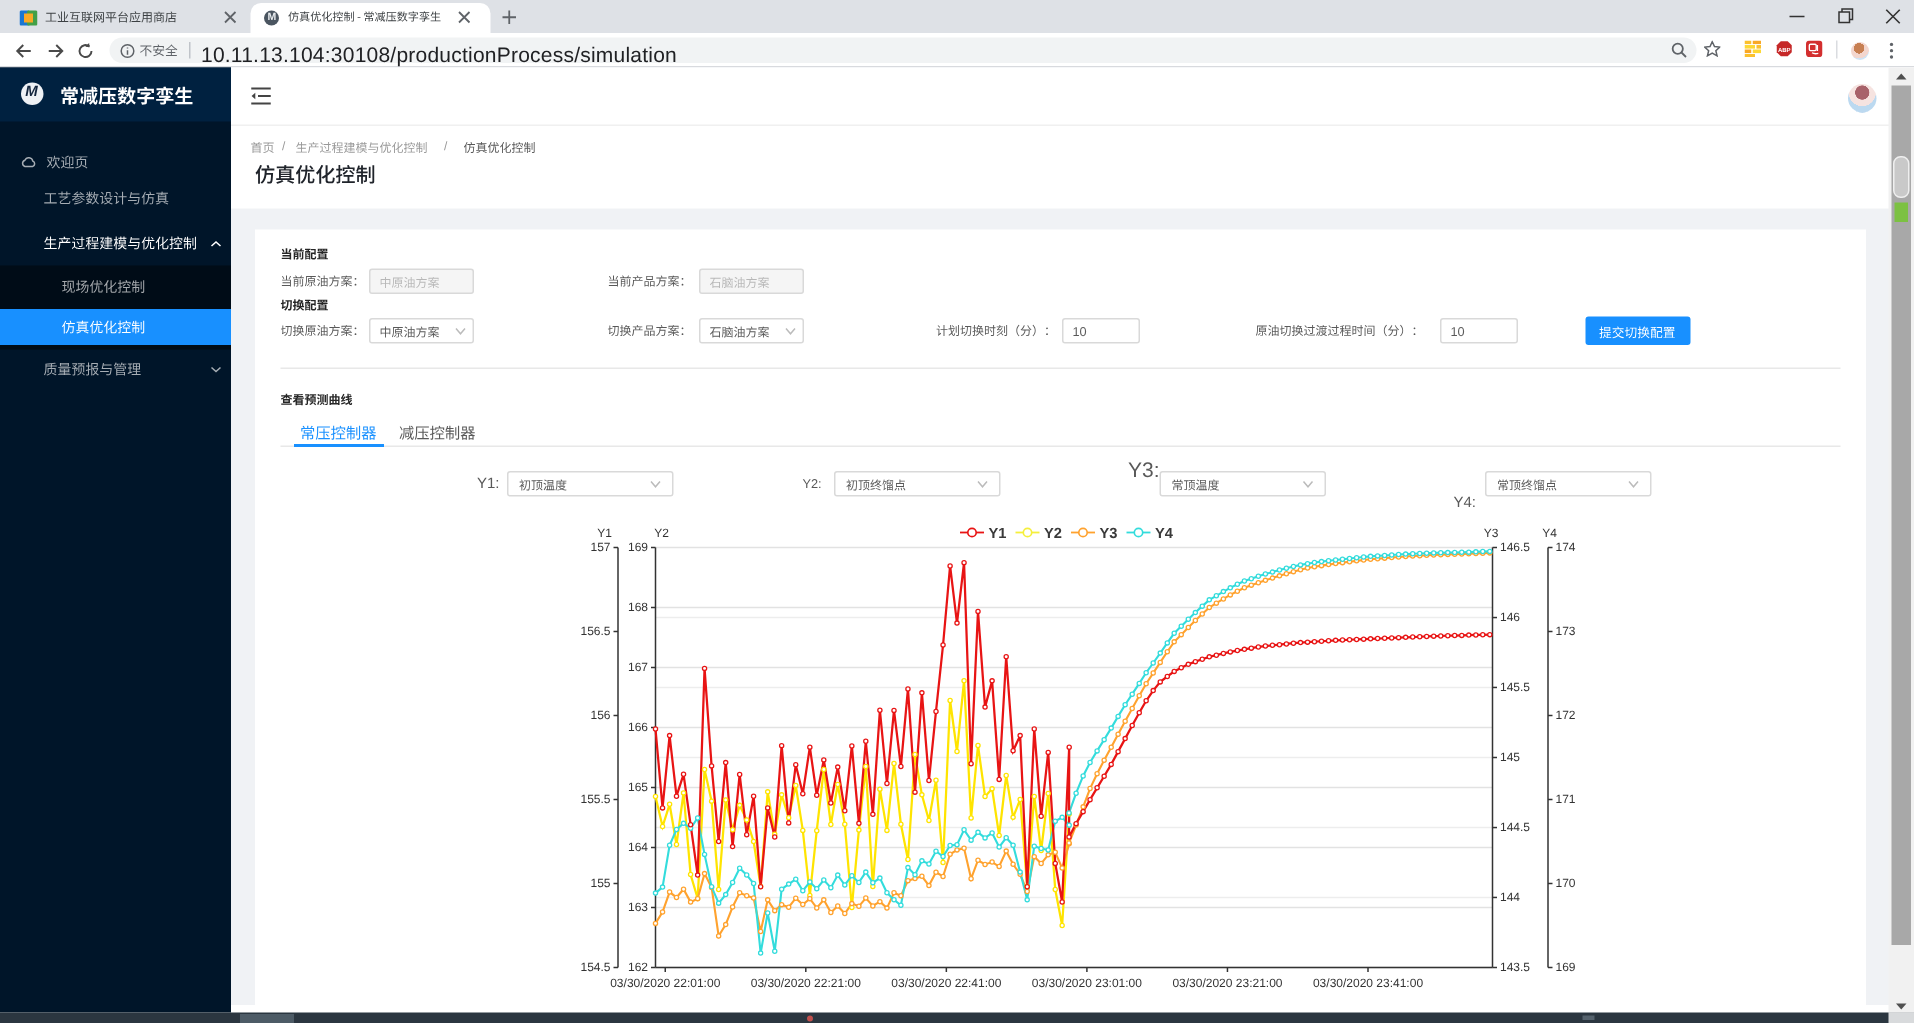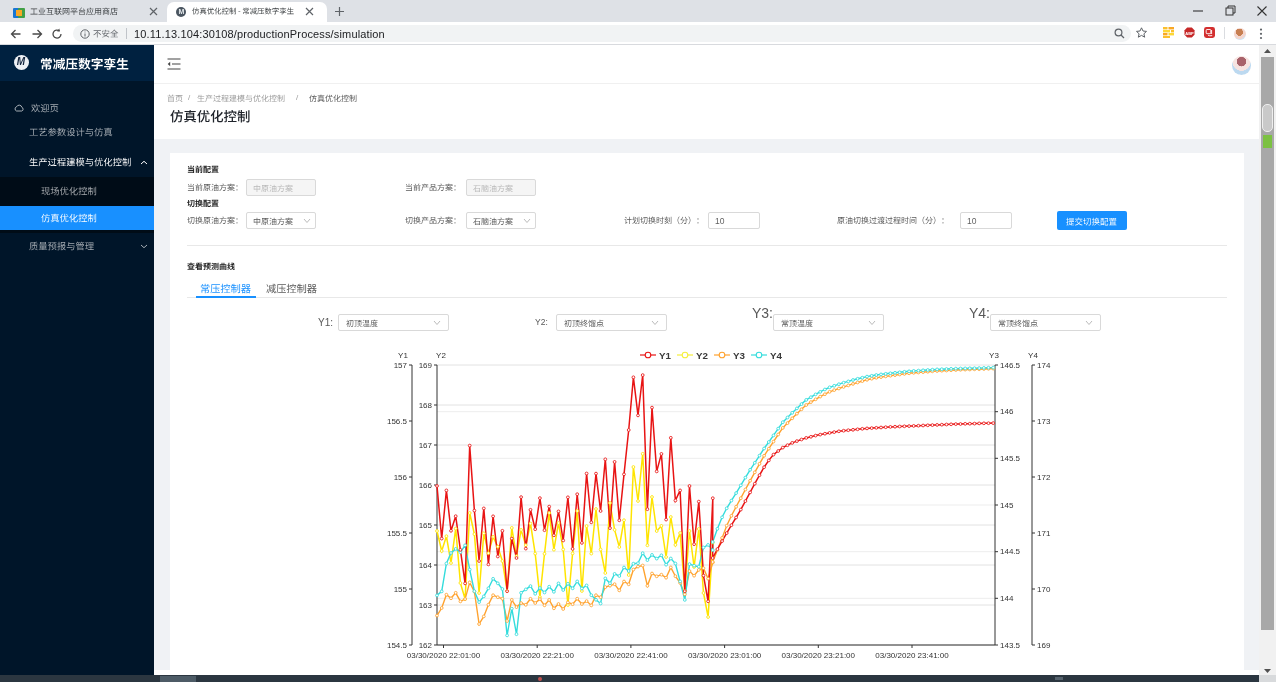--- a/index.html
+++ b/index.html
@@ -47,21 +47,21 @@
   </svg>
 <div class="ab" style="left:73px;top:25px;width:1058px;height:17px;background:#f1f3f4;border-radius:8.5px"></div>
 <svg class="ab" style="left:80px;top:29px" width="10" height="10">
     <circle cx="5" cy="5" r="4.2" fill="none" stroke="#5f6368" stroke-width="1"></circle>
     <path d="M5 4.5 V7.5 M5 2.6 V3.4" stroke="#5f6368" stroke-width="1"></path>
   </svg>
 <svg style="position:absolute;left:93px;top:28.5px" width="27" height="11">
     <path fill="#5f6368" transform="translate(0,7.82) scale(0.008500,-0.008500)" d="M559 478C678 398 828 280 899 203L960 261C885 338 733 450 615 526ZM69 770V693H514C415 522 243 353 44 255C60 238 83 208 95 189C234 262 358 365 459 481V-78H540V584C566 619 589 656 610 693H931V770Z M1414 823C1430 793 1447 756 1461 725H1093V522H1168V654H1829V522H1908V725H1549C1534 758 1510 806 1491 842ZM1656 378C1625 297 1581 232 1524 178C1452 207 1379 233 1310 256C1335 292 1362 334 1389 378ZM1299 378C1263 320 1225 266 1193 223C1276 195 1367 162 1456 125C1359 60 1234 18 1082 -9C1098 -25 1121 -59 1130 -77C1293 -42 1429 10 1536 91C1662 36 1778 -23 1852 -73L1914 -8C1837 41 1723 96 1599 148C1660 209 1707 285 1742 378H1935V449H1430C1457 499 1482 549 1502 596L1421 612C1401 561 1372 505 1341 449H1069V378Z M2493 851C2392 692 2209 545 2026 462C2045 446 2067 421 2078 401C2118 421 2158 444 2197 469V404H2461V248H2203V181H2461V16H2076V-52H2929V16H2539V181H2809V248H2539V404H2809V470C2847 444 2885 420 2925 397C2936 419 2958 445 2977 460C2814 546 2666 650 2542 794L2559 820ZM2200 471C2313 544 2418 637 2500 739C2595 630 2696 546 2807 471Z"></path>
   </svg>
 <div class="ab" style="left:126px;top:28px;width:1px;height:11px;background:#c0c4c9"></div>
-<div class="ab" style="left:134px;top:28.2px;font-size:11px;color:#202124;letter-spacing:0.15px">10.11.13.104:30108/productionProcess/simulation</div>
+<div class="ab" style="left:134px;top:28.2px;font-size:14px;color:#202124;letter-spacing:0.15px">10.11.13.104:30108/productionProcess/simulation</div>
 <svg class="ab" style="left:1114px;top:28px" width="11" height="11">
     <circle cx="4.5" cy="4.5" r="3.4" fill="none" stroke="#5f6368" stroke-width="1.2"></circle>
     <path d="M7 7 L10 10" stroke="#5f6368" stroke-width="1.2"></path>
   </svg>
 <svg class="ab" style="left:1136px;top:27px" width="11" height="11">
     <path d="M5.5 0.8 L7 4 L10.5 4.4 L7.9 6.8 L8.7 10.2 L5.5 8.4 L2.3 10.2 L3.1 6.8 L0.5 4.4 L4 4Z" fill="none" stroke="#5f6368" stroke-width="1"></path>
   </svg>
 <svg class="ab" style="left:1163px;top:27px" width="11" height="11">
     <rect x="0" y="0" width="4.5" height="2.4" fill="#fbc02d"></rect>
     <rect x="5.5" y="0" width="5.5" height="2.4" fill="#f9a825"></rect>
@@ -229,21 +229,21 @@
     <path d="M1 1 L4 4.5 L7 1" fill="none" stroke="#bbb" stroke-width="1"></path>
   </svg>
 <div class="ab" style="left:752px;top:305px;font-size:14px;color:#595959">Y3:</div>
 <div class="ab" style="left:773px;top:314px;width:111px;height:17px;background:#fff;border:1px solid #d9d9d9;border-radius:2px;box-sizing:border-box"></div>
 <svg style="position:absolute;left:781px;top:318.5px" width="33" height="10">
     <path fill="#000000a6" transform="translate(0,7.36) scale(0.008000,-0.008000)" d="M313 491H692V393H313ZM152 253V-35H227V185H474V-80H551V185H784V44C784 32 780 29 764 27C748 27 695 27 635 29C645 9 657 -19 661 -39C739 -39 789 -39 821 -28C852 -17 860 4 860 43V253H551V336H768V548H241V336H474V253ZM168 803C198 769 231 719 247 685H86V470H158V619H847V470H921V685H544V841H468V685H259L320 714C303 746 268 795 236 831ZM763 832C743 796 706 743 678 710L740 685C769 715 807 761 841 805Z M1662 496V295C1662 191 1645 58 1398 -21C1413 -37 1435 -63 1444 -80C1695 15 1736 168 1736 294V496ZM1707 90C1779 39 1869 -34 1912 -82L1963 -25C1918 22 1827 92 1755 139ZM1476 628V155H1547V557H1848V157H1921V628H1692L1730 729H1961V796H1435V729H1648C1641 696 1631 659 1621 628ZM1045 769V698H1207V51C1207 35 1202 31 1185 30C1169 29 1115 29 1054 31C1066 10 1078 -24 1082 -44C1162 -45 1211 -42 1240 -29C1271 -17 1282 5 1282 51V698H1416V769Z M2445 575H2787V477H2445ZM2445 732H2787V635H2445ZM2375 796V413H2860V796ZM2098 774C2161 746 2241 700 2280 666L2322 727C2282 760 2201 803 2138 828ZM2038 502C2103 473 2183 426 2223 393L2264 454C2223 487 2142 531 2078 556ZM2064 -16 2128 -63C2184 30 2250 156 2300 261L2244 306C2190 193 2115 61 2064 -16ZM2256 16V-51H2962V16H2894V328H2341V16ZM2410 16V262H2507V16ZM2566 16V262H2664V16ZM2724 16V262H2823V16Z M3386 644V557H3225V495H3386V329H3775V495H3937V557H3775V644H3701V557H3458V644ZM3701 495V389H3458V495ZM3757 203C3713 151 3651 110 3579 78C3508 111 3450 153 3408 203ZM3239 265V203H3369L3335 189C3376 133 3431 86 3497 47C3403 17 3298 -1 3192 -10C3203 -27 3217 -56 3222 -74C3347 -60 3469 -35 3576 7C3675 -37 3792 -65 3918 -80C3927 -61 3946 -31 3962 -15C3852 -5 3749 15 3660 46C3748 93 3821 157 3867 243L3820 268L3807 265ZM3473 827C3487 801 3502 769 3513 741H3126V468C3126 319 3119 105 3037 -46C3056 -52 3089 -68 3104 -80C3188 78 3201 309 3201 469V670H3948V741H3598C3586 773 3566 813 3548 845Z"></path>
   </svg>
 <svg class="ab" style="left:868px;top:320px" width="8" height="6">
     <path d="M1 1 L4 4.5 L7 1" fill="none" stroke="#bbb" stroke-width="1"></path>
   </svg>
-<div class="ab" style="left:969px;top:305px;font-size:14px;color:#595959">Y4:</div>
+<div class="ab" style="left:969px;top:330px;font-size:10px;color:#595959">Y4:</div>
 <div class="ab" style="left:990px;top:314px;width:111px;height:17px;background:#fff;border:1px solid #d9d9d9;border-radius:2px;box-sizing:border-box"></div>
 <svg style="position:absolute;left:998px;top:318.5px" width="41" height="10">
     <path fill="#000000a6" transform="translate(0,7.36) scale(0.008000,-0.008000)" d="M313 491H692V393H313ZM152 253V-35H227V185H474V-80H551V185H784V44C784 32 780 29 764 27C748 27 695 27 635 29C645 9 657 -19 661 -39C739 -39 789 -39 821 -28C852 -17 860 4 860 43V253H551V336H768V548H241V336H474V253ZM168 803C198 769 231 719 247 685H86V470H158V619H847V470H921V685H544V841H468V685H259L320 714C303 746 268 795 236 831ZM763 832C743 796 706 743 678 710L740 685C769 715 807 761 841 805Z M1662 496V295C1662 191 1645 58 1398 -21C1413 -37 1435 -63 1444 -80C1695 15 1736 168 1736 294V496ZM1707 90C1779 39 1869 -34 1912 -82L1963 -25C1918 22 1827 92 1755 139ZM1476 628V155H1547V557H1848V157H1921V628H1692L1730 729H1961V796H1435V729H1648C1641 696 1631 659 1621 628ZM1045 769V698H1207V51C1207 35 1202 31 1185 30C1169 29 1115 29 1054 31C1066 10 1078 -24 1082 -44C1162 -45 1211 -42 1240 -29C1271 -17 1282 5 1282 51V698H1416V769Z M2035 53 2048 -20C2145 0 2275 26 2399 53L2393 119C2262 94 2126 67 2035 53ZM2565 264C2637 236 2727 187 2774 151L2819 204C2771 239 2682 285 2609 313ZM2454 79C2591 42 2757 -26 2847 -79L2891 -19C2799 31 2633 98 2499 133ZM2583 840C2546 751 2475 641 2372 558L2390 588L2327 626C2308 589 2286 552 2263 517L2134 505C2194 592 2253 703 2299 812L2227 841C2185 721 2112 591 2089 558C2068 524 2050 500 2031 496C2040 477 2052 440 2056 424C2071 431 2095 437 2219 451C2175 387 2135 337 2117 318C2085 281 2061 257 2039 253C2048 234 2059 199 2063 184C2085 196 2119 203 2379 244C2377 259 2376 288 2376 308L2165 278C2237 359 2308 456 2370 555C2387 545 2411 522 2423 506C2462 538 2496 573 2526 609C2556 561 2592 515 2632 473C2556 411 2469 363 2380 331C2396 317 2419 287 2428 269C2516 305 2604 357 2682 423C2756 357 2840 303 2927 268C2938 287 2960 316 2977 331C2891 361 2807 410 2735 471C2803 539 2861 619 2900 711L2853 739L2840 736H2614C2632 767 2648 797 2661 827ZM2572 669H2799C2769 614 2729 563 2683 518C2637 563 2598 613 2569 664Z M3152 838C3130 689 3092 544 3030 449C3045 440 3073 418 3085 406C3120 463 3149 537 3172 619H3304C3289 569 3269 517 3251 482L3308 462C3337 514 3366 598 3389 671L3342 687L3330 683H3189C3201 729 3210 777 3218 825ZM3153 -71V-67C3169 -48 3200 -24 3365 98C3357 112 3347 140 3342 158L3220 72V481H3154V76C3154 27 3129 -7 3113 -21C3126 -32 3146 -57 3153 -71ZM3625 298V191H3482V298ZM3684 298H3831V191H3684ZM3482 134H3625V24H3482ZM3831 134V24H3684V134ZM3416 358V-78H3482V-36H3831V-78H3900V358ZM3648 774V715H3719V699C3719 617 3701 502 3618 413C3631 406 3655 388 3666 376C3754 472 3777 605 3777 698V715H3867C3863 540 3856 478 3847 462C3841 453 3834 451 3823 452C3812 452 3788 452 3759 454C3768 439 3773 415 3774 397C3803 395 3834 396 3851 397C3873 399 3887 406 3899 423C3918 448 3924 525 3929 746C3929 755 3929 774 3929 774ZM3409 395C3425 410 3448 424 3592 500L3606 454L3661 473C3647 519 3614 600 3585 661L3533 646C3546 618 3559 586 3572 554L3469 502V721C3526 736 3588 755 3636 777L3593 835C3548 809 3470 782 3405 764V528C3405 481 3387 456 3373 445C3384 434 3402 409 3409 395Z M4237 465H4760V286H4237ZM4340 128C4353 63 4361 -21 4361 -71L4437 -61C4436 -13 4426 70 4411 134ZM4547 127C4576 65 4606 -19 4617 -69L4690 -50C4678 0 4646 81 4615 142ZM4751 135C4801 72 4857 -17 4880 -72L4951 -42C4926 13 4868 98 4818 161ZM4177 155C4146 81 4095 0 4042 -46L4110 -79C4165 -26 4216 58 4248 136ZM4166 536V216H4835V536H4530V663H4910V734H4530V840H4455V536Z"></path>
   </svg>
 <svg class="ab" style="left:1085px;top:320px" width="8" height="6">
     <path d="M1 1 L4 4.5 L7 1" fill="none" stroke="#bbb" stroke-width="1"></path>
   </svg>
 <svg style="position:absolute;left:380px;top:344px" width="680" height="322" font-family="Liberation Sans, sans-serif">
     <line x1="57" y1="21" x2="615" y2="21" stroke="#e2e2e2" stroke-width="1"></line>
     <line x1="57" y1="61" x2="615" y2="61" stroke="#e2e2e2" stroke-width="1"></line>

